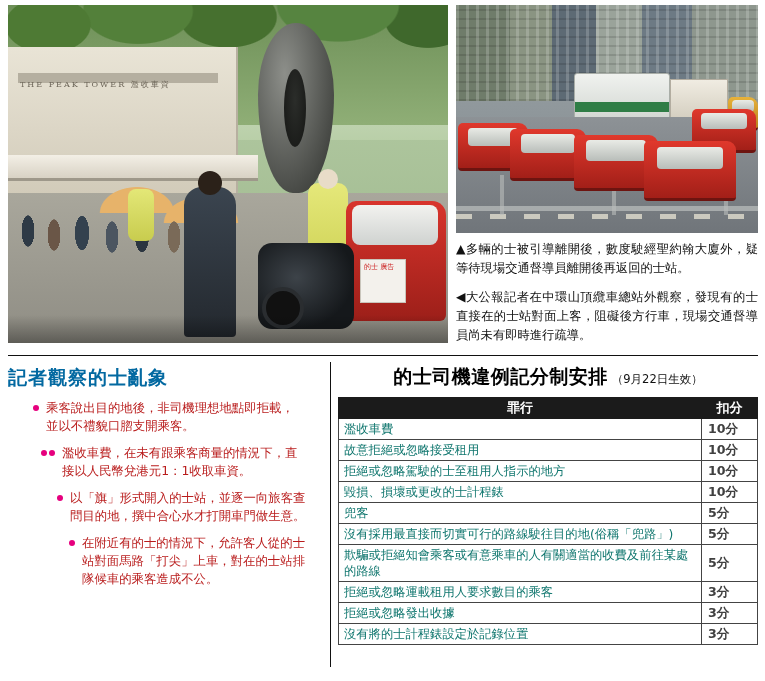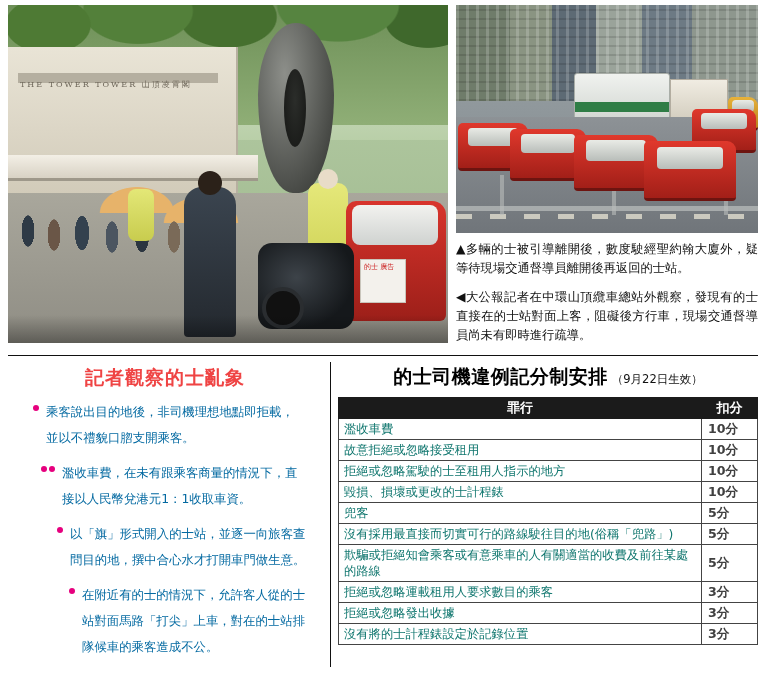--- a/index.html
+++ b/index.html
@@ -227,33 +227,33 @@
     background: #111;
   }
   #vdivider {
     position: absolute; left: 330px; top: 362px; width: 1px; height: 305px;
     background: #111;
   }
 
   
   #left-bottom { position: absolute; left: 8px; top: 362px; width: 314px; }
   #obs-title {
-    text-align: center;
+    text-align: left;
     font-size: 19px;
     font-weight: bold;
     font-family: "DejaVu Serif", "Liberation Serif", serif;
     letter-spacing: 1px;
-    color: #ef4444;
+    color: #0369a1;
     margin: 3px 0 8px 0;
   }
   .obs-item {
     position: relative;
     font-size: 12.4px;
-    line-height: 26px;
-    color: #0369a1;
+    line-height: 18px;
+    color: #b91c1c;
     margin: 0 16px 9px 0;
     padding-left: 16px;
   }
   .obs-item .dot {
     position: absolute; left: 3px; top: 6px;
     width: 6px; height: 6px; border-radius: 50%;
     background: #e6007e;
   }
   .obs-item.i1 { margin-left: 22px; }
   .obs-item.i2 { margin-left: 30px; }
@@ -293,21 +293,21 @@
 </style>
 </head>
 <body>
 
 <div id="page">
 
   <div class="photo" id="photo-left">
     <div class="sky"></div>
     <div class="trees-top"></div>
     <div class="bldg">
-      <div class="bldg-text">THE TOWER TOWER 山頂凌霄閣</div>
+      <div class="bldg-text">THE PEAK TOWER 濫收車資</div>
     </div>
     <div class="canopy"></div>
     <div class="sculpture"></div>
     <div class="plaza"></div>
     <div class="umb u1"></div>
     <div class="umb u2"></div>
     <div class="crowd"></div>
     <div class="cop2"></div>
     <div class="person-big"></div>
     <div class="cop"></div>

